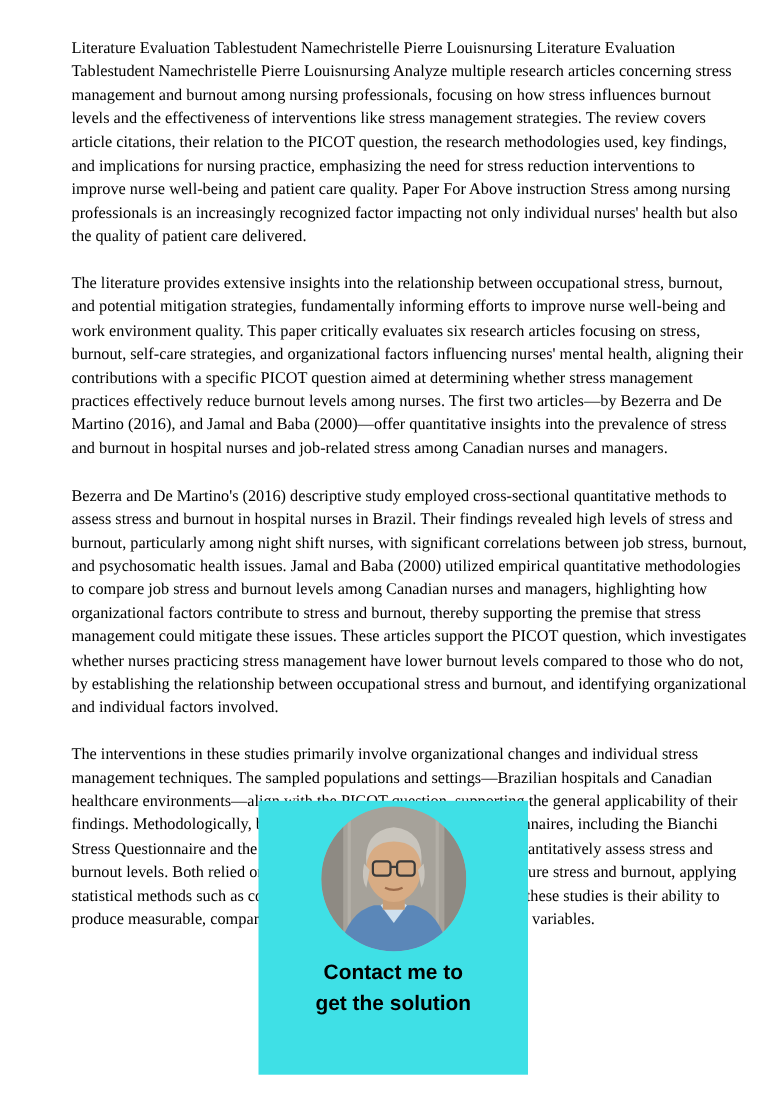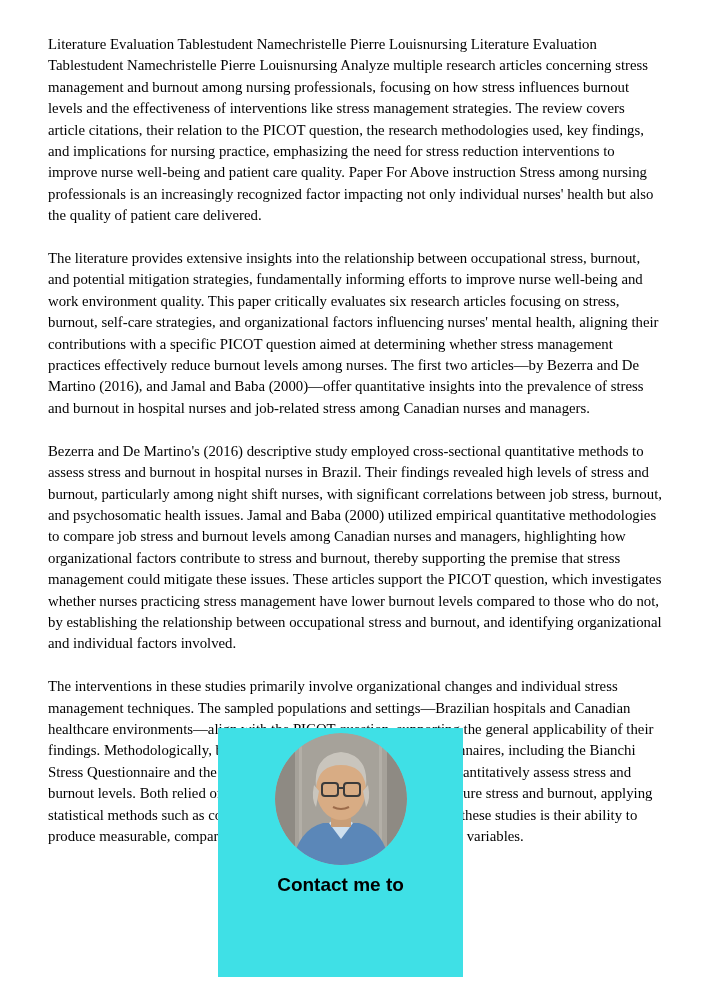--- a/index.html
+++ b/index.html
@@ -7,32 +7,32 @@
   .page {
     position: relative;
     width: 708px;
     height: 1000px;
     background: #ffffff;
     overflow: hidden;
     font-family: "Liberation Serif", "DejaVu Serif", serif;
   }
   .doc-text {
     position: absolute;
-    left: 48px;
+    left: 65px;
     top: 34px;
     width: 614px;
     font-size: 14.8px;
     line-height: 21.4px;
     color: #000000;
     text-align: left;
   }
   .doc-text p { margin-bottom: 21.4px; }
   .overlay {
     position: absolute;
-    left: 218px;
+    left: 235px;
     top: 728px;
     width: 245px;
     height: 249px;
     background: #3fe0e6;
     display: flex;
     flex-direction: column;
     align-items: center;
     text-align: center;
   }
   .avatar {
@@ -96,16 +96,17 @@
           <path d="M93 52 Q96 66 91 74 L88 58 Z" fill="#c9c5bd"></path>
           <rect x="47" y="50" width="16" height="13" rx="3" fill="none" stroke="#3a3a3a" stroke-width="2"></rect>
           <rect x="69" y="50" width="16" height="13" rx="3" fill="none" stroke="#3a3a3a" stroke-width="2"></rect>
           <line x1="63" y1="55" x2="69" y2="55" stroke="#3a3a3a" stroke-width="2"></line>
           <path d="M58 74 Q66 78 74 74" stroke="#9c6b4a" stroke-width="2" fill="none"></path>
         </g>
       </svg>
     </div>
     <div class="overlay-heading">
       <div>Contact me to</div>
+      <div>get the solution</div>
     </div>
   </div>
 
 </div>
 
 </body></html>

